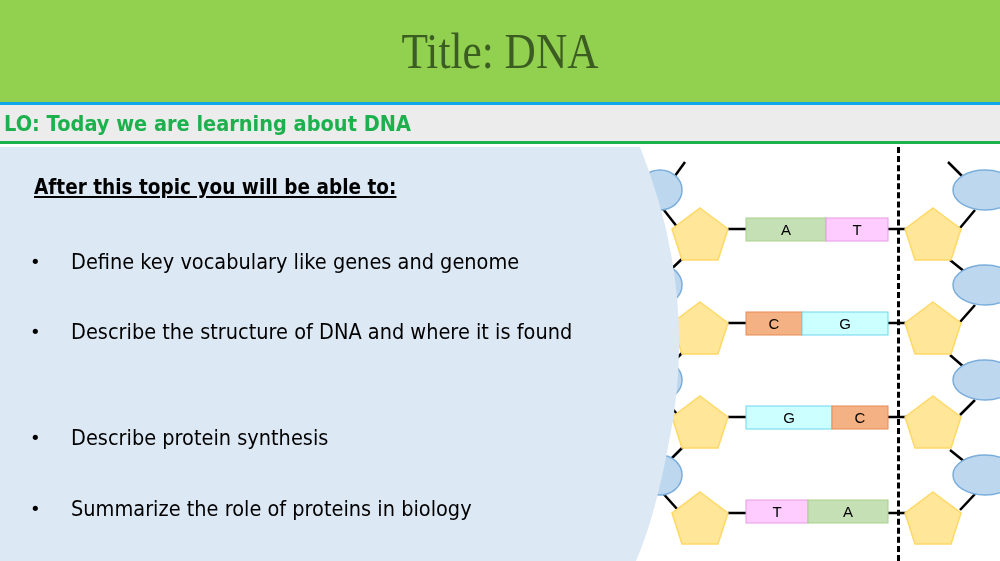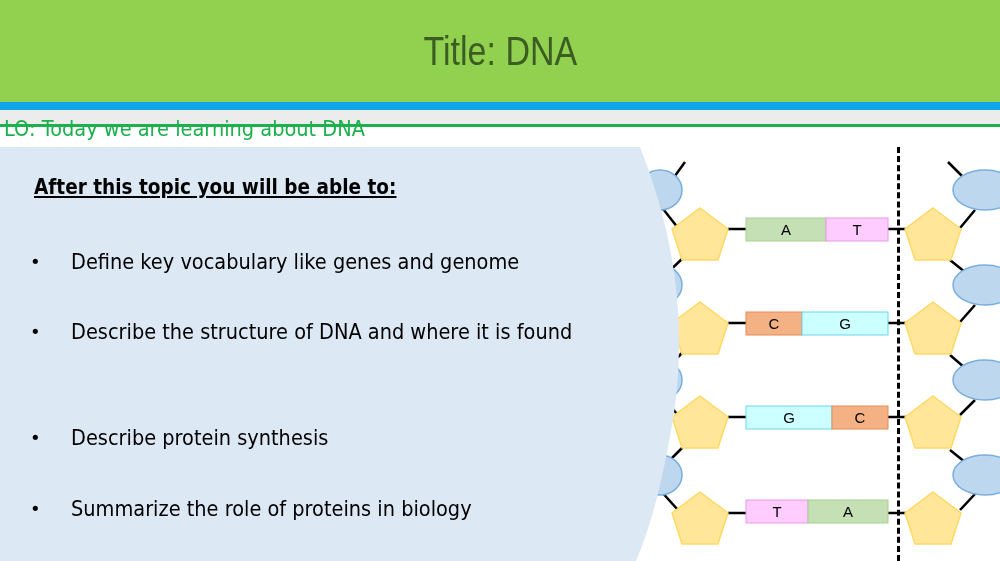--- a/index.html
+++ b/index.html
@@ -1,20 +1,20 @@
 <!DOCTYPE html>
 <html><head>
 <meta charset="utf-8">
 <style>
   html, body { margin:0; padding:0; }
   body { width:1000px; height:561px; position:relative; overflow:hidden; background:#ffffff; font-family:"Liberation Sans", sans-serif; }
   .title-bar { position:absolute; left:0; top:0; width:1000px; height:102px; background:#92d050; }
-  .title-text { position:absolute; left:0; top:0; width:1000px; height:102px; line-height:102px; text-align:center; font-family:Liberation Sans, sans-serif; font-size:40px; color:#3b5d22; }
+  .title-text { position:absolute; left:0; top:0; width:1000px; height:102px; line-height:102px; text-align:center; font-family:Liberation Serif, serif; font-size:51px; color:#3b5d22; }
   .title-text span { display:inline-block; transform:scaleX(0.85); }
-  .lo-bar { position:absolute; left:0; top:102px; width:1000px; height:25px; background:#ececec; border-top:8px solid #0ea5e9; border-bottom:3px solid #1db14e; box-sizing:border-box; }
+  .lo-bar { position:absolute; left:0; top:102px; width:1000px; height:42px; background:#ececec; border-top:3px solid #0ea5e9; border-bottom:3px solid #1db14e; box-sizing:border-box;font-weight:bold; }
   .lo-text { position:absolute; left:4px; top:0; line-height:38px; font-family:"DejaVu Sans", sans-serif; font-size:22px; color:#1db14e; transform-origin:left center; transform:scaleX(0.88); white-space:nowrap; }
   .diagram { position:absolute; left:0; top:147px; width:1000px; height:414px; }
   .panel { position:absolute; left:0; top:147px; width:1000px; height:414px; pointer-events:none; }
   .objectives { position:absolute; left:0; top:147px; width:660px; height:342px; }
   .obj-heading { position:absolute; left:34px; top:28px; font-family:"DejaVu Sans", sans-serif; font-weight:bold; font-size:21px; text-decoration:underline; color:#000; transform-origin:left center; transform:scaleX(0.88); white-space:nowrap; }
   .obj-list { position:absolute; left:0; top:0; margin:0; padding:0; list-style:none; }
   .obj-item { position:absolute; left:0; width:640px; font-family:"DejaVu Sans", sans-serif; font-size:22px; color:#000; line-height:36px; }
   .bullet { position:absolute; left:30px; top:0; font-size:18px; }
   .obj-text { position:absolute; left:71px; top:0; width:600px; transform-origin:left top; transform:scaleX(0.88); }
   .dashed { position:absolute; left:897px; top:147px; width:0; height:414px; border-left:3px dashed #000; }

